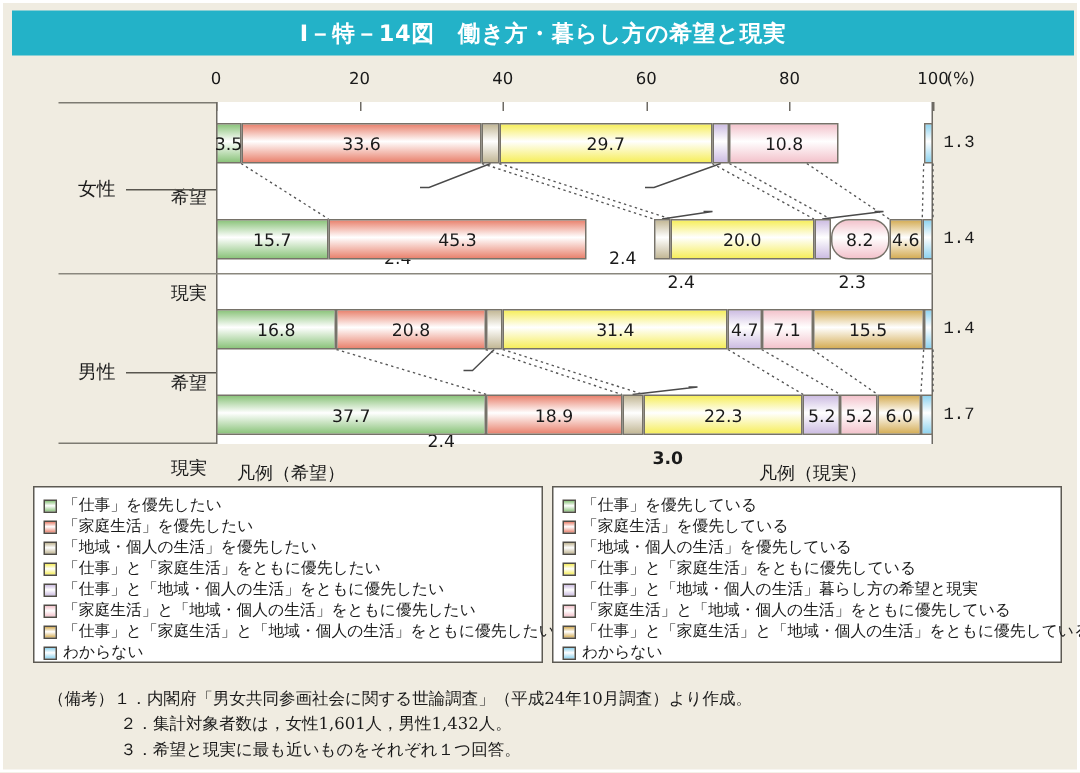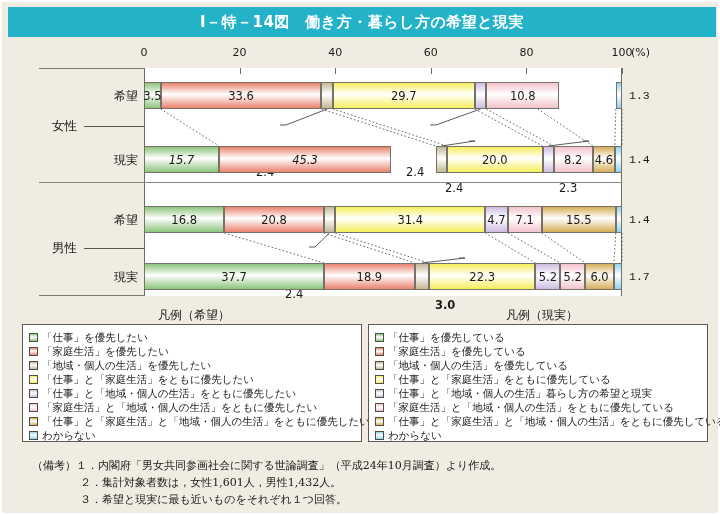--- a/index.html
+++ b/index.html
@@ -120,20 +120,21 @@
     font-family: Liberation Mono, monospace;
   }
 
   
   .row-name {
     position: absolute;
     font-size: 12px;
     color: #1a1a1a;
     white-space: nowrap;
     text-align: right;
+    margin-top: 35px;
   }
   .group-name {
     position: absolute;
     font-size: 12.5px;
     color: #1a1a1a;
     white-space: nowrap;
   }
   .group-leader {
     position: absolute;
     height: 0;
@@ -270,32 +271,32 @@
         <div class="seg" style="left: 330.776px; width: 11.472px; background: linear-gradient(rgb(205, 189, 226) 0%, rgb(255, 255, 255) 45%, rgb(205, 189, 226) 100%);"></div>
         <div class="seg" style="left: 342.248px; width: 73px; background: linear-gradient(rgb(243, 195, 204) 0%, rgb(255, 255, 255) 45%, rgb(243, 195, 204) 100%);">
           <span>10.8</span>
         </div>
         <div class="seg" style="left: 471.786px; width: 6.214px; background: linear-gradient(rgb(143, 211, 239) 0%, rgb(255, 255, 255) 45%, rgb(143, 211, 239) 100%);"></div>
       </div>
       <div class="callout" style="left: 443px; top: 133px;">2.4</div>
       <div class="callout" style="left: 557px; top: 133px;">2.3</div>
       <div class="row-total-label" style="left: 627px; top: 151px;">1.4</div>
       <div class="bar-row" style="left: 142px; top: 144px; width: 478px;">
-        <div class="seg" style="left: 0px; width: 75.046px; background: linear-gradient(rgb(140, 196, 124) 0%, rgb(255, 255, 255) 45%, rgb(140, 196, 124) 100%); font-style: italic;">
+        <div class="seg" style="left: 0px; width: 75.046px; background: linear-gradient(rgb(140, 196, 124) 0%, rgb(255, 255, 255) 45%, rgb(140, 196, 124) 100%);">
           <span>15.7</span>
         </div>
-        <div class="seg" style="left: 75.046px; width: 172px; background: linear-gradient(rgb(233, 131, 111) 0%, rgb(255, 255, 255) 45%, rgb(233, 131, 111) 100%); font-style: italic;">
+        <div class="seg" style="left: 75.046px; width: 172px; background: linear-gradient(rgb(233, 131, 111) 0%, rgb(255, 255, 255) 45%, rgb(233, 131, 111) 100%);">
           <span>45.3</span>
         </div>
         <div class="seg" style="left: 291.58px; width: 11.472px; background: linear-gradient(rgb(195, 184, 150) 0%, rgb(255, 255, 255) 45%, rgb(195, 184, 150) 100%);"></div>
         <div class="seg" style="left: 303.052px; width: 95.6px; background: linear-gradient(rgb(246, 238, 92) 0%, rgb(255, 255, 255) 45%, rgb(246, 238, 92) 100%);">
           <span>20.0</span>
         </div>
         <div class="seg" style="left: 398.652px; width: 10.994px; background: linear-gradient(rgb(205, 189, 226) 0%, rgb(255, 255, 255) 45%, rgb(205, 189, 226) 100%);"></div>
-        <div class="seg" style="left: 409.646px; width: 39.196px; background: linear-gradient(rgb(243, 195, 204) 0%, rgb(255, 255, 255) 45%, rgb(243, 195, 204) 100%);">
+        <div class="seg" style="left: 409.646px; width: 39.196px; background: linear-gradient(rgb(243, 195, 204) 0%, rgb(255, 255, 255) 45%, rgb(243, 195, 204) 100%); border-radius: 12px;">
           <span>8.2</span>
         </div>
         <div class="seg" style="left: 448.842px; width: 21.988px; background: linear-gradient(rgb(213, 174, 88) 0%, rgb(255, 255, 255) 45%, rgb(213, 174, 88) 100%);">
           <span>4.6</span>
         </div>
         <div class="seg" style="left: 470.83px; width: 6.692px; background: linear-gradient(rgb(143, 211, 239) 0%, rgb(255, 255, 255) 45%, rgb(143, 211, 239) 100%);"></div>
       </div>
       <div class="callout" style="left: 283px; top: 239px;">2.4</div>
       <div class="row-total-label" style="left: 627px; top: 211px;">1.4</div>
       <div class="bar-row" style="left: 142px; top: 204px; width: 478px;">

